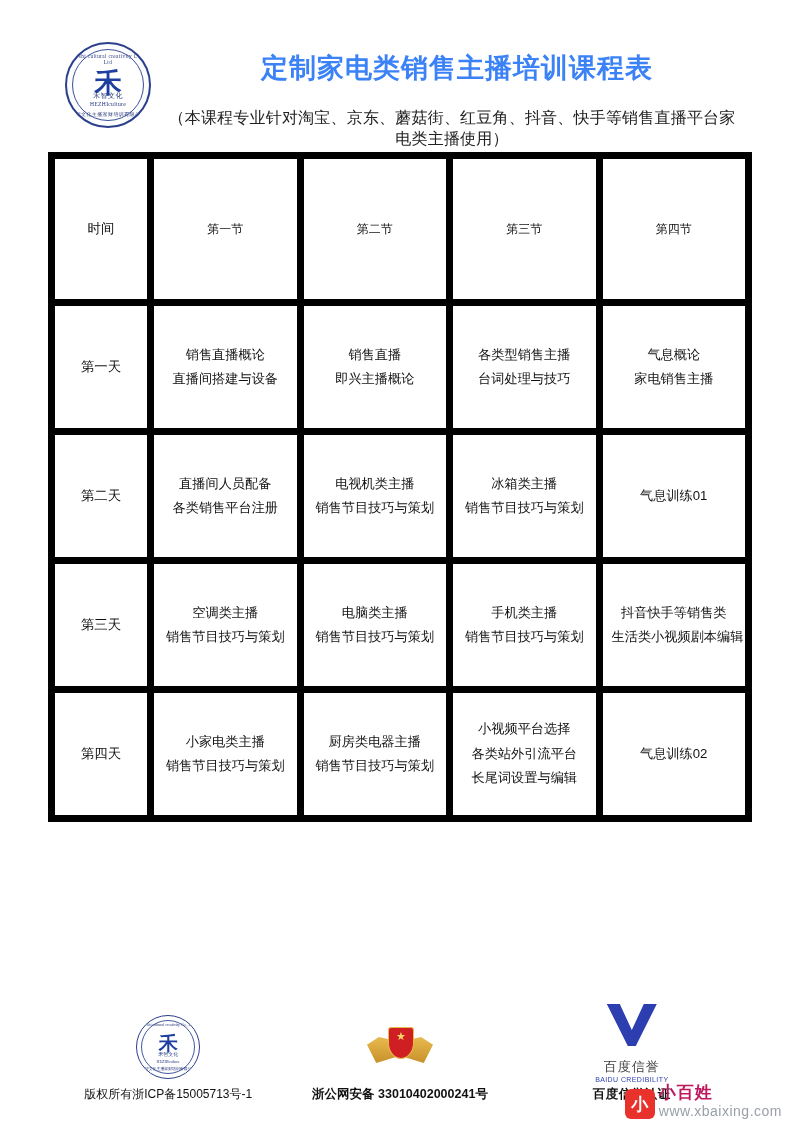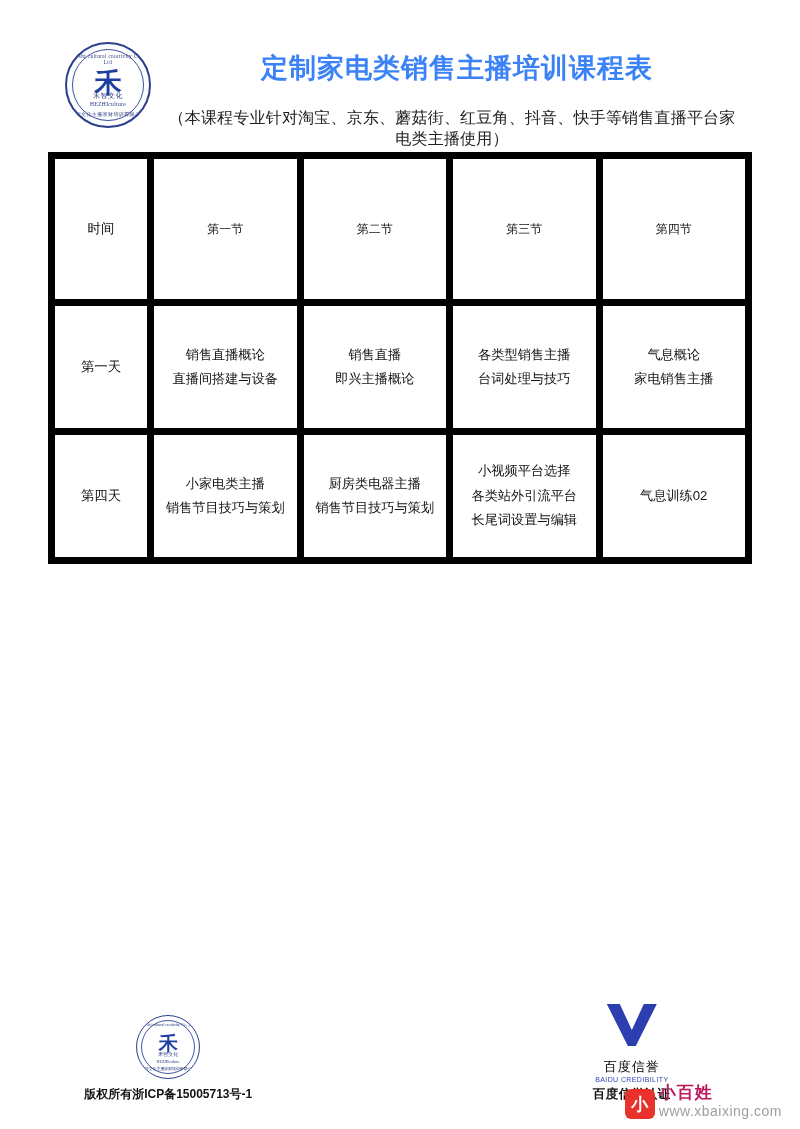--- a/index.html
+++ b/index.html
@@ -161,21 +161,21 @@
     align-items: center;
     width: 33%;
   }
   .fcol .badge-text {
     margin-top: 7px;
     font-size: 12.5px;
     font-weight: bold;
     color: #111;
   }
   .fcol .badge-text.plain {
-    font-weight: bold;
+    font-weight: normal;
     font-size: 12px;
   }
 
   .mini-seal {
     width: 62px; height: 62px;
     border-radius: 50%;
     border: 1.6px solid #2b3f8c;
     position: relative;
     background: #fff;
     overflow: hidden;
@@ -240,21 +240,21 @@
   }
   .v-logo .vshape {
     position: absolute;
     left: 14px; top: 0;
     width: 50px; height: 42px;
     background: #2d3fb0;
     clip-path: polygon(0% 0%, 26% 0%, 50% 62%, 74% 0%, 100% 0%, 58% 100%, 42% 100%);
   }
   .baidu-cn {
     font-size: 13px;
-    color: #000000;
+    color: #404040;
     margin-top: 2px;
     letter-spacing: 1px;
     font-family: Liberation Serif, serif;
   }
   .baidu-bold {
     font-size: 12.5px;
     font-weight: bold;
     color: #111;
     margin-top: 3px;
     letter-spacing: .5px;
@@ -340,20 +340,57 @@
           <td>
             <span class="cellline">各类型销售主播</span>
             <span class="cellline">台词处理与技巧</span>
           </td>
           <td>
             <span class="cellline">气息概论</span>
             <span class="cellline">家电销售主播</span>
           </td>
         </tr>
         <tr>
+          <td class="daycol">第二天</td>
+          <td>
+            <span class="cellline">直播间人员配备</span>
+            <span class="cellline">各类销售平台注册</span>
+          </td>
+          <td>
+            <span class="cellline">电视机类主播</span>
+            <span class="cellline">销售节目技巧与策划</span>
+          </td>
+          <td>
+            <span class="cellline">冰箱类主播</span>
+            <span class="cellline">销售节目技巧与策划</span>
+          </td>
+          <td>
+            <span class="cellline">气息训练01</span>
+          </td>
+        </tr>
+        <tr>
+          <td class="daycol">第三天</td>
+          <td>
+            <span class="cellline">空调类主播</span>
+            <span class="cellline">销售节目技巧与策划</span>
+          </td>
+          <td>
+            <span class="cellline">电脑类主播</span>
+            <span class="cellline">销售节目技巧与策划</span>
+          </td>
+          <td>
+            <span class="cellline">手机类主播</span>
+            <span class="cellline">销售节目技巧与策划</span>
+          </td>
+          <td>
+            <span class="cellline">抖音快手等销售类</span>
+            <span class="cellline">生活类小视频剧本编辑</span>
+          </td>
+        </tr>
+        <tr>
           <td class="daycol">第四天</td>
           <td>
             <span class="cellline">小家电类主播</span>
             <span class="cellline">销售节目技巧与策划</span>
           </td>
           <td>
             <span class="cellline">厨房类电器主播</span>
             <span class="cellline">销售节目技巧与策划</span>
           </td>
           <td>
@@ -376,20 +413,27 @@
       <div class="ring2"></div>
       <div class="m-top">Heshi cultural creativity Co., Ltd</div>
       <div class="m-mark">禾</div>
       <div class="m-cn">禾智文化</div>
       <div class="m-en">HEZHIculture</div>
       <div class="m-bot">禾智文化主播家财培训有限公司</div>
     </div>
     <div class="badge-text plain">版权所有浙ICP备15005713号-1</div>
   </div>
 
+  <div class="fcol">
+    <div class="police-badge">
+      <div class="wings"></div>
+      <div class="shield"></div>
+    </div>
+    <div class="badge-text">浙公网安备 33010402000241号</div>
+  </div>
 
   <div class="fcol">
     <div class="v-logo">
       <div class="vshape"></div>
     </div>
     <div class="baidu-cn">百度信誉</div>
     <div class="vtxt" style="position:static;font-size:7px;color:#2d3fb0;letter-spacing:.4px;">BAIDU CREDIBILITY</div>
     <div class="baidu-bold">百度信誉认证</div>
   </div>
 

